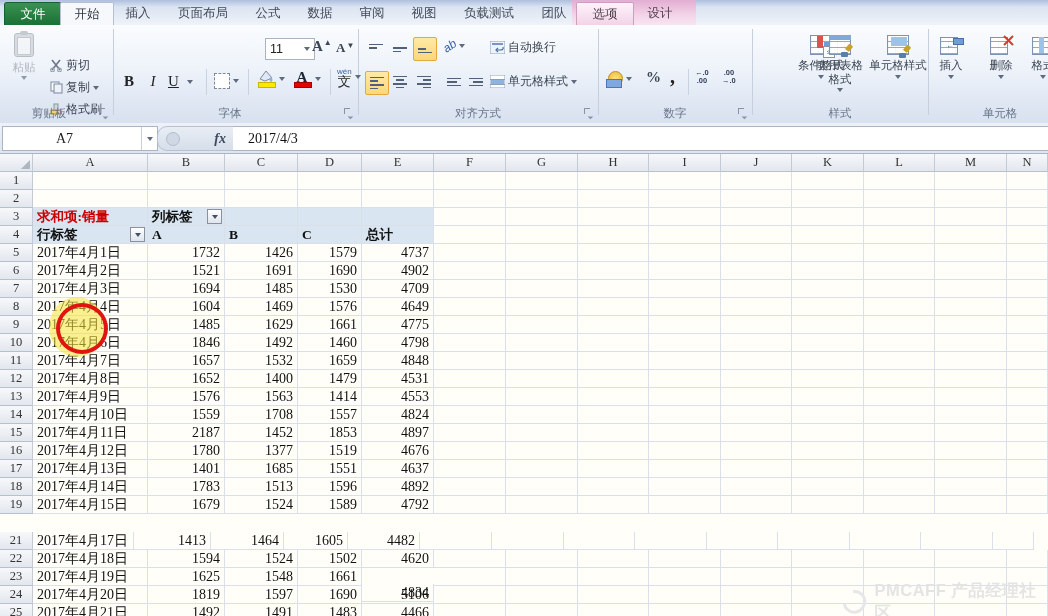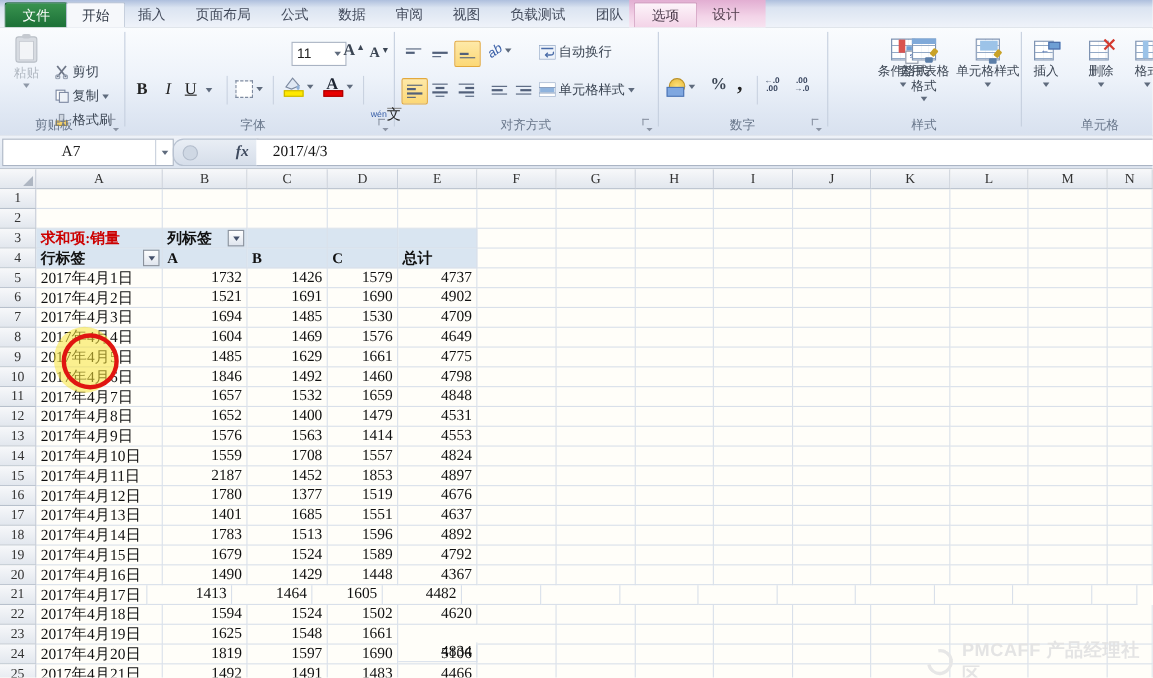--- a/index.html
+++ b/index.html
@@ -225,21 +225,21 @@
       <span class="caret"></span>
     </div>
     <div class="rbtn serifb" style="left:292px;top:44px;">
       <span style="position:relative;width:20px;height:20px;display:inline-block;text-align:center;font-weight:bold;font-size:15px;color:#1d2533;">A
         <span class="bar-u" style="background:#e80000;border:1px solid #a80000;"></span>
       </span>
       <span class="caret"></span>
     </div>
     <div class="vline" style="left:330px;top:44px;height:26px;"></div>
     <div class="rbtn" style="left:337px;top:42px;">
-      <span style="display:flex;flex-direction:row;align-items:center;line-height:9px;margin-top:31px;">
+      <span style="display:flex;flex-direction:column;align-items:center;line-height:9px;">
         <span style="font-size:8px;color:#3c61a8;">wén</span>
         <span style="font-size:13px;color:#222;border-top:1px solid #888;">文</span>
       </span>
       <span class="caret"></span>
     </div>
     <div class="glabel" style="left:195px;width:70px;">字体</div>
     <div class="launcher" style="left:344px;"></div>
 
     <div class="sq" style="left:365px;top:12px;">
       <span class="lines">
@@ -777,37 +777,20 @@
         <div class="cell" style="width: 72px; height: 18px;"></div>
         <div class="cell" style="width: 72px; height: 18px;"></div>
         <div class="cell" style="width: 71px; height: 18px;"></div>
         <div class="cell" style="width: 72px; height: 18px;"></div>
         <div class="cell" style="width: 71px; height: 18px;"></div>
         <div class="cell" style="width: 72px; height: 18px;"></div>
         <div class="cell" style="width: 71px; height: 18px;"></div>
         <div class="cell" style="width: 72px; height: 18px;"></div>
         <div class="cell" style="width: 41px; height: 18px;"></div>
       </div>
-      <div class="srow" style="top: 360px;">
-        <div class="rhead" style="width: 33px; height: 18px;">20</div>
-        <div class="cell txt" style="width: 115px; height: 18px;">2017年4月16日</div>
-        <div class="cell num" style="width: 77px; height: 18px;">1490</div>
-        <div class="cell num" style="width: 73px; height: 18px;">1429</div>
-        <div class="cell num" style="width: 64px; height: 18px;">1448</div>
-        <div class="cell num" style="width: 72px; height: 18px;">4367</div>
-        <div class="cell" style="width: 72px; height: 18px;"></div>
-        <div class="cell" style="width: 72px; height: 18px;"></div>
-        <div class="cell" style="width: 71px; height: 18px;"></div>
-        <div class="cell" style="width: 72px; height: 18px;"></div>
-        <div class="cell" style="width: 71px; height: 18px;"></div>
-        <div class="cell" style="width: 72px; height: 18px;"></div>
-        <div class="cell" style="width: 71px; height: 18px;"></div>
-        <div class="cell" style="width: 72px; height: 18px;"></div>
-        <div class="cell" style="width: 41px; height: 18px;"></div>
-      </div>
       <div class="srow" style="top: 378px;">
         <div class="rhead" style="width: 33px; height: 18px;">21</div>
         <div class="cell txt" style="width: 101px; height: 18px;">2017年4月17日</div>
         <div class="cell num" style="width: 77px; height: 18px;">1413</div>
         <div class="cell num" style="width: 73px; height: 18px;">1464</div>
         <div class="cell num" style="width: 64px; height: 18px;">1605</div>
         <div class="cell num" style="width: 72px; height: 18px;">4482</div>
         <div class="cell" style="width: 72px; height: 18px;"></div>
         <div class="cell" style="width: 72px; height: 18px;"></div>
         <div class="cell" style="width: 71px; height: 18px;"></div>

